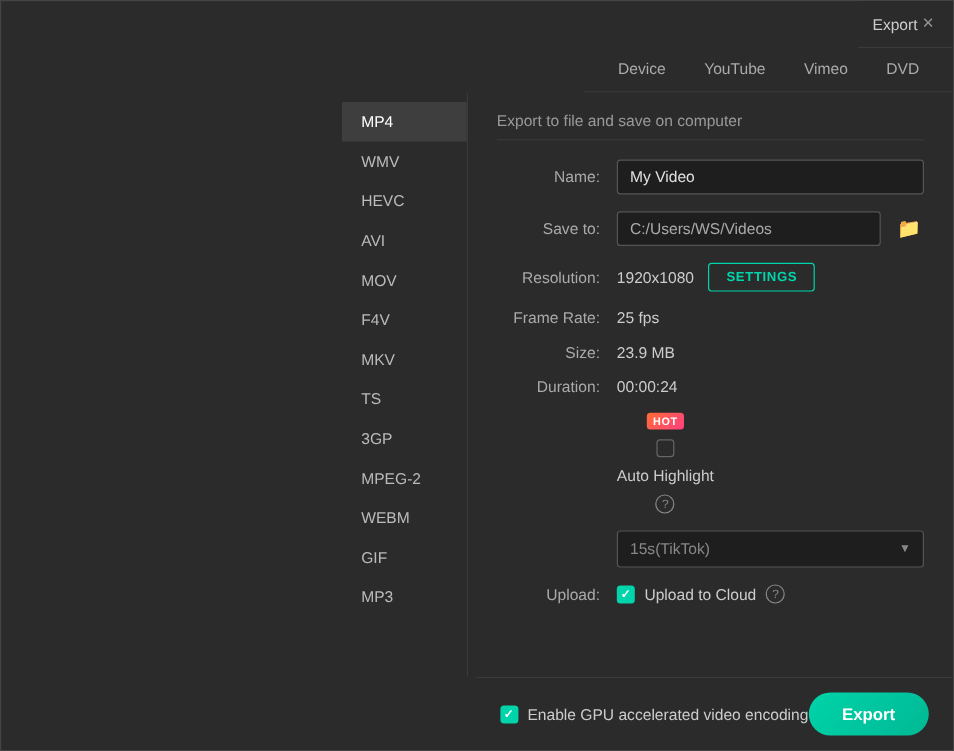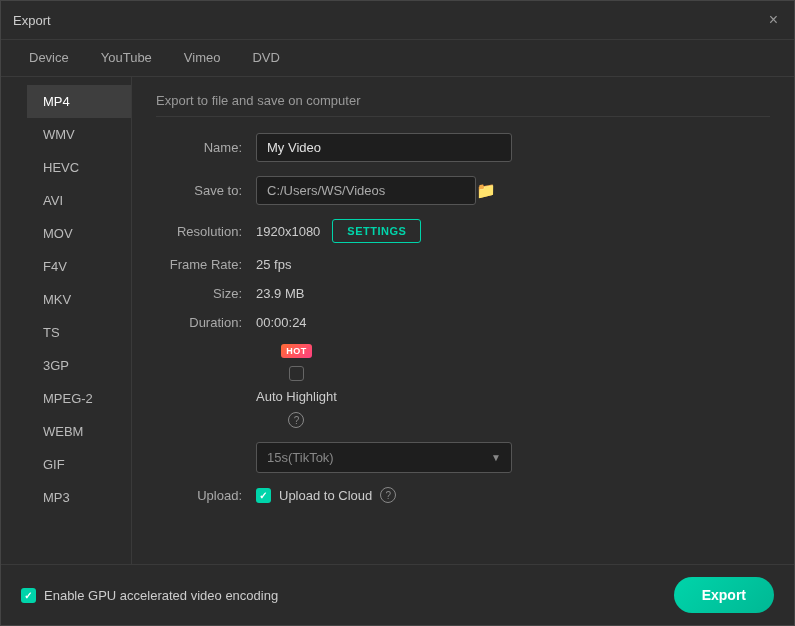--- a/index.html
+++ b/index.html
@@ -11,20 +11,21 @@
       height: 626px;
       overflow: hidden;
     }
     .window {
       width: 795px;
       height: 626px;
       background: #2b2b2b;
       border: 1px solid #444;
       display: flex;
       flex-direction: column;
+      align-items: flex-end;
     }
     .title-bar {
       display: flex;
       align-items: center;
       justify-content: space-between;
       padding: 8px 12px;
       background: #2b2b2b;
       border-bottom: 1px solid #3a3a3a;
       flex-shrink: 0;
     }
@@ -120,21 +121,21 @@
       color: #e0e0e0;
       font-size: 13px;
       padding: 6px 10px;
       border-radius: 3px;
       width: 256px;
       outline: none;
     }
     .path-row {
       display: flex;
       align-items: center;
-      gap: 0;
+      gap: 14px;
     }
     .path-input {
       background: #1e1e1e;
       border: 1px solid #555;
       color: #aaa;
       font-size: 13px;
       padding: 6px 10px;
       border-radius: 3px;
       width: 220px;
       outline: none;

